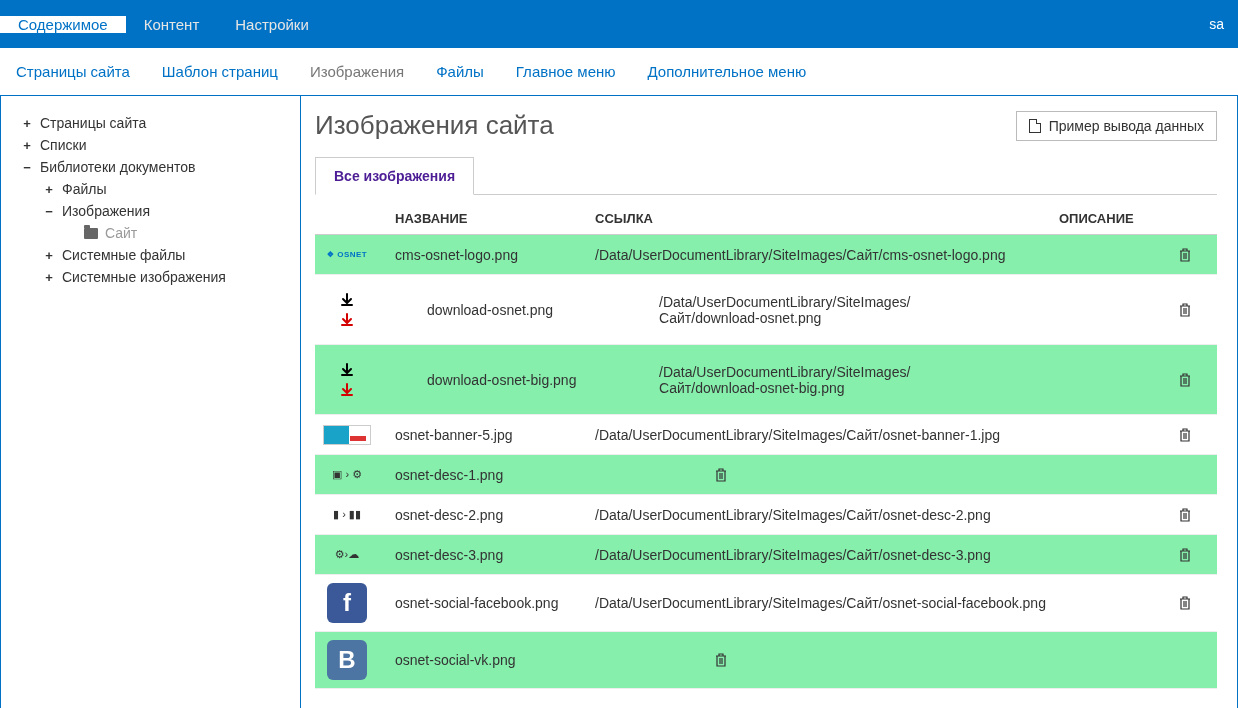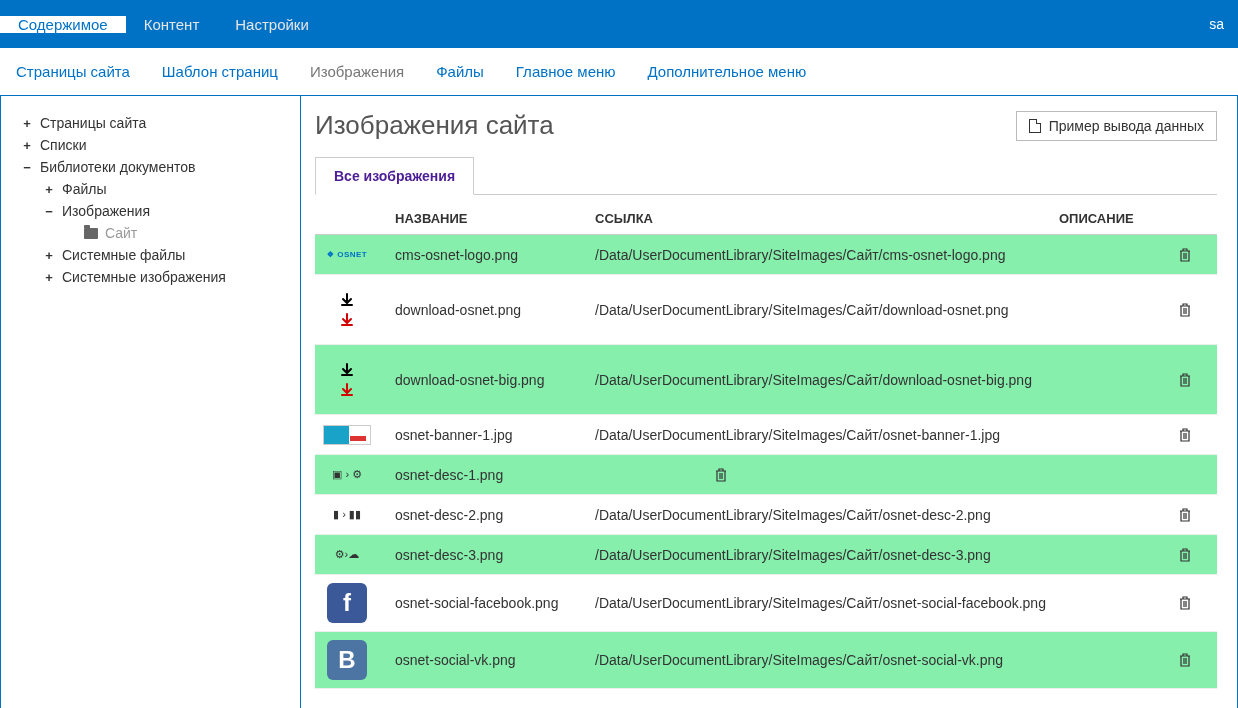--- a/index.html
+++ b/index.html
@@ -33,21 +33,21 @@
 .tabs .ptab { border: 1px solid #ccc; border-bottom: 1px solid #fff; background: #fff; padding: 10px 18px; margin-bottom: -1px; font-weight: 600; color: #4c1d95; cursor: pointer; }
 .table-wrap { margin-top: 6px; }
 .thead { display: flex; padding: 10px 8px 8px 8px; font-weight: 700; font-size: 13px; color: #333; border-bottom: 1px solid #ccc; }
 .col-thumb { width: 72px; flex: 0 0 72px; }
 .col-name { width: 200px; flex: 0 0 200px; }
 .col-link { flex: 1; }
 .col-desc { width: 120px; flex: 0 0 120px; text-align: left; }
 .col-act { width: 30px; flex: 0 0 30px; text-align: center; }
 .trow { display: flex; align-items: center; padding: 8px; border-bottom: 1px solid #eee; min-height: 40px; }
 .trow.alt { background: #86efac; }
-.trow.big { min-height: 70px; }
+.trow.big { min-height: 70px; gap: 32px; }
 .trow.icon56 { min-height: 56px; }
 .thumb { width: 48px; min-height: 18px; display: flex; align-items: center; justify-content: center; }
 .thumb-osnet { font-size: 8px; color: #0072C6; font-weight: bold; letter-spacing: 0.5px; }
 .dl-stack { display:flex; flex-direction:column; gap:6px; align-items:center; }
 .trash { cursor: pointer; color: #444; }
 .doc-icon { width: 12px; height: 14px; border: 1px solid #333; display: inline-block; position: relative; }
 .doc-icon::after { content:""; position:absolute; top:-1px; right:-1px; width:4px; height:4px; background:#fff; border-left:1px solid #333; border-bottom:1px solid #333;}
 svg { display: block; }
 .sq { width:40px; height:40px; border-radius:6px; display:flex; align-items:center; justify-content:center; color:#fff; font-weight:bold; font-size:24px; font-family: Arial; }
 .fb { background:#3b5998; }
@@ -215,21 +215,21 @@
             <div class="col-act"><span class="trash"><svg width="12" height="14" viewBox="0 0 12 14">
                   <path d="M1 3 L11 3 M4 3 L4 1 L8 1 L8 3 M2 3 L2 13 L10 13 L10 3 M5 5 L5 11 M7 5 L7 11" stroke="#333" stroke-width="1.2" fill="none"></path>
                 </svg></span></div>
           </div>
           <div class="trow">
             <div class="col-thumb">
               <div class="thumb">
                 <div class="banner-thumb"></div>
               </div>
             </div>
-            <div class="col-name">osnet-banner-1.jpg</div>
+            <div class="col-name">osnet-banner-5.jpg</div>
             <div class="col-link">/Data/UserDocumentLibrary/SiteImages/Сайт/osnet-banner-1.jpg</div>
             <div class="col-desc"></div>
             <div class="col-act"><span class="trash"><svg width="12" height="14" viewBox="0 0 12 14">
                   <path d="M1 3 L11 3 M4 3 L4 1 L8 1 L8 3 M2 3 L2 13 L10 13 L10 3 M5 5 L5 11 M7 5 L7 11" stroke="#333" stroke-width="1.2" fill="none"></path>
                 </svg></span></div>
           </div>
           <div class="trow alt">
             <div class="col-thumb">
               <div class="thumb">
                 <div class="desc-thumb">▣ › ⚙</div>
@@ -280,21 +280,20 @@
                   <path d="M1 3 L11 3 M4 3 L4 1 L8 1 L8 3 M2 3 L2 13 L10 13 L10 3 M5 5 L5 11 M7 5 L7 11" stroke="#333" stroke-width="1.2" fill="none"></path>
                 </svg></span></div>
           </div>
           <div class="trow alt icon56">
             <div class="col-thumb">
               <div class="thumb">
                 <div class="sq vk">B</div>
               </div>
             </div>
             <div class="col-name">osnet-social-vk.png</div>
-            <div class="col-link">/Data/UserDocumentLibrary/SiteImages/Сайт/osnet-social-vk.png</div>
             <div class="col-desc"></div>
             <div class="col-act"><span class="trash"><svg width="12" height="14" viewBox="0 0 12 14">
                   <path d="M1 3 L11 3 M4 3 L4 1 L8 1 L8 3 M2 3 L2 13 L10 13 L10 3 M5 5 L5 11 M7 5 L7 11" stroke="#333" stroke-width="1.2" fill="none"></path>
                 </svg></span></div>
           </div>
         </div>
     </div>
   </div>
 </div>
 

